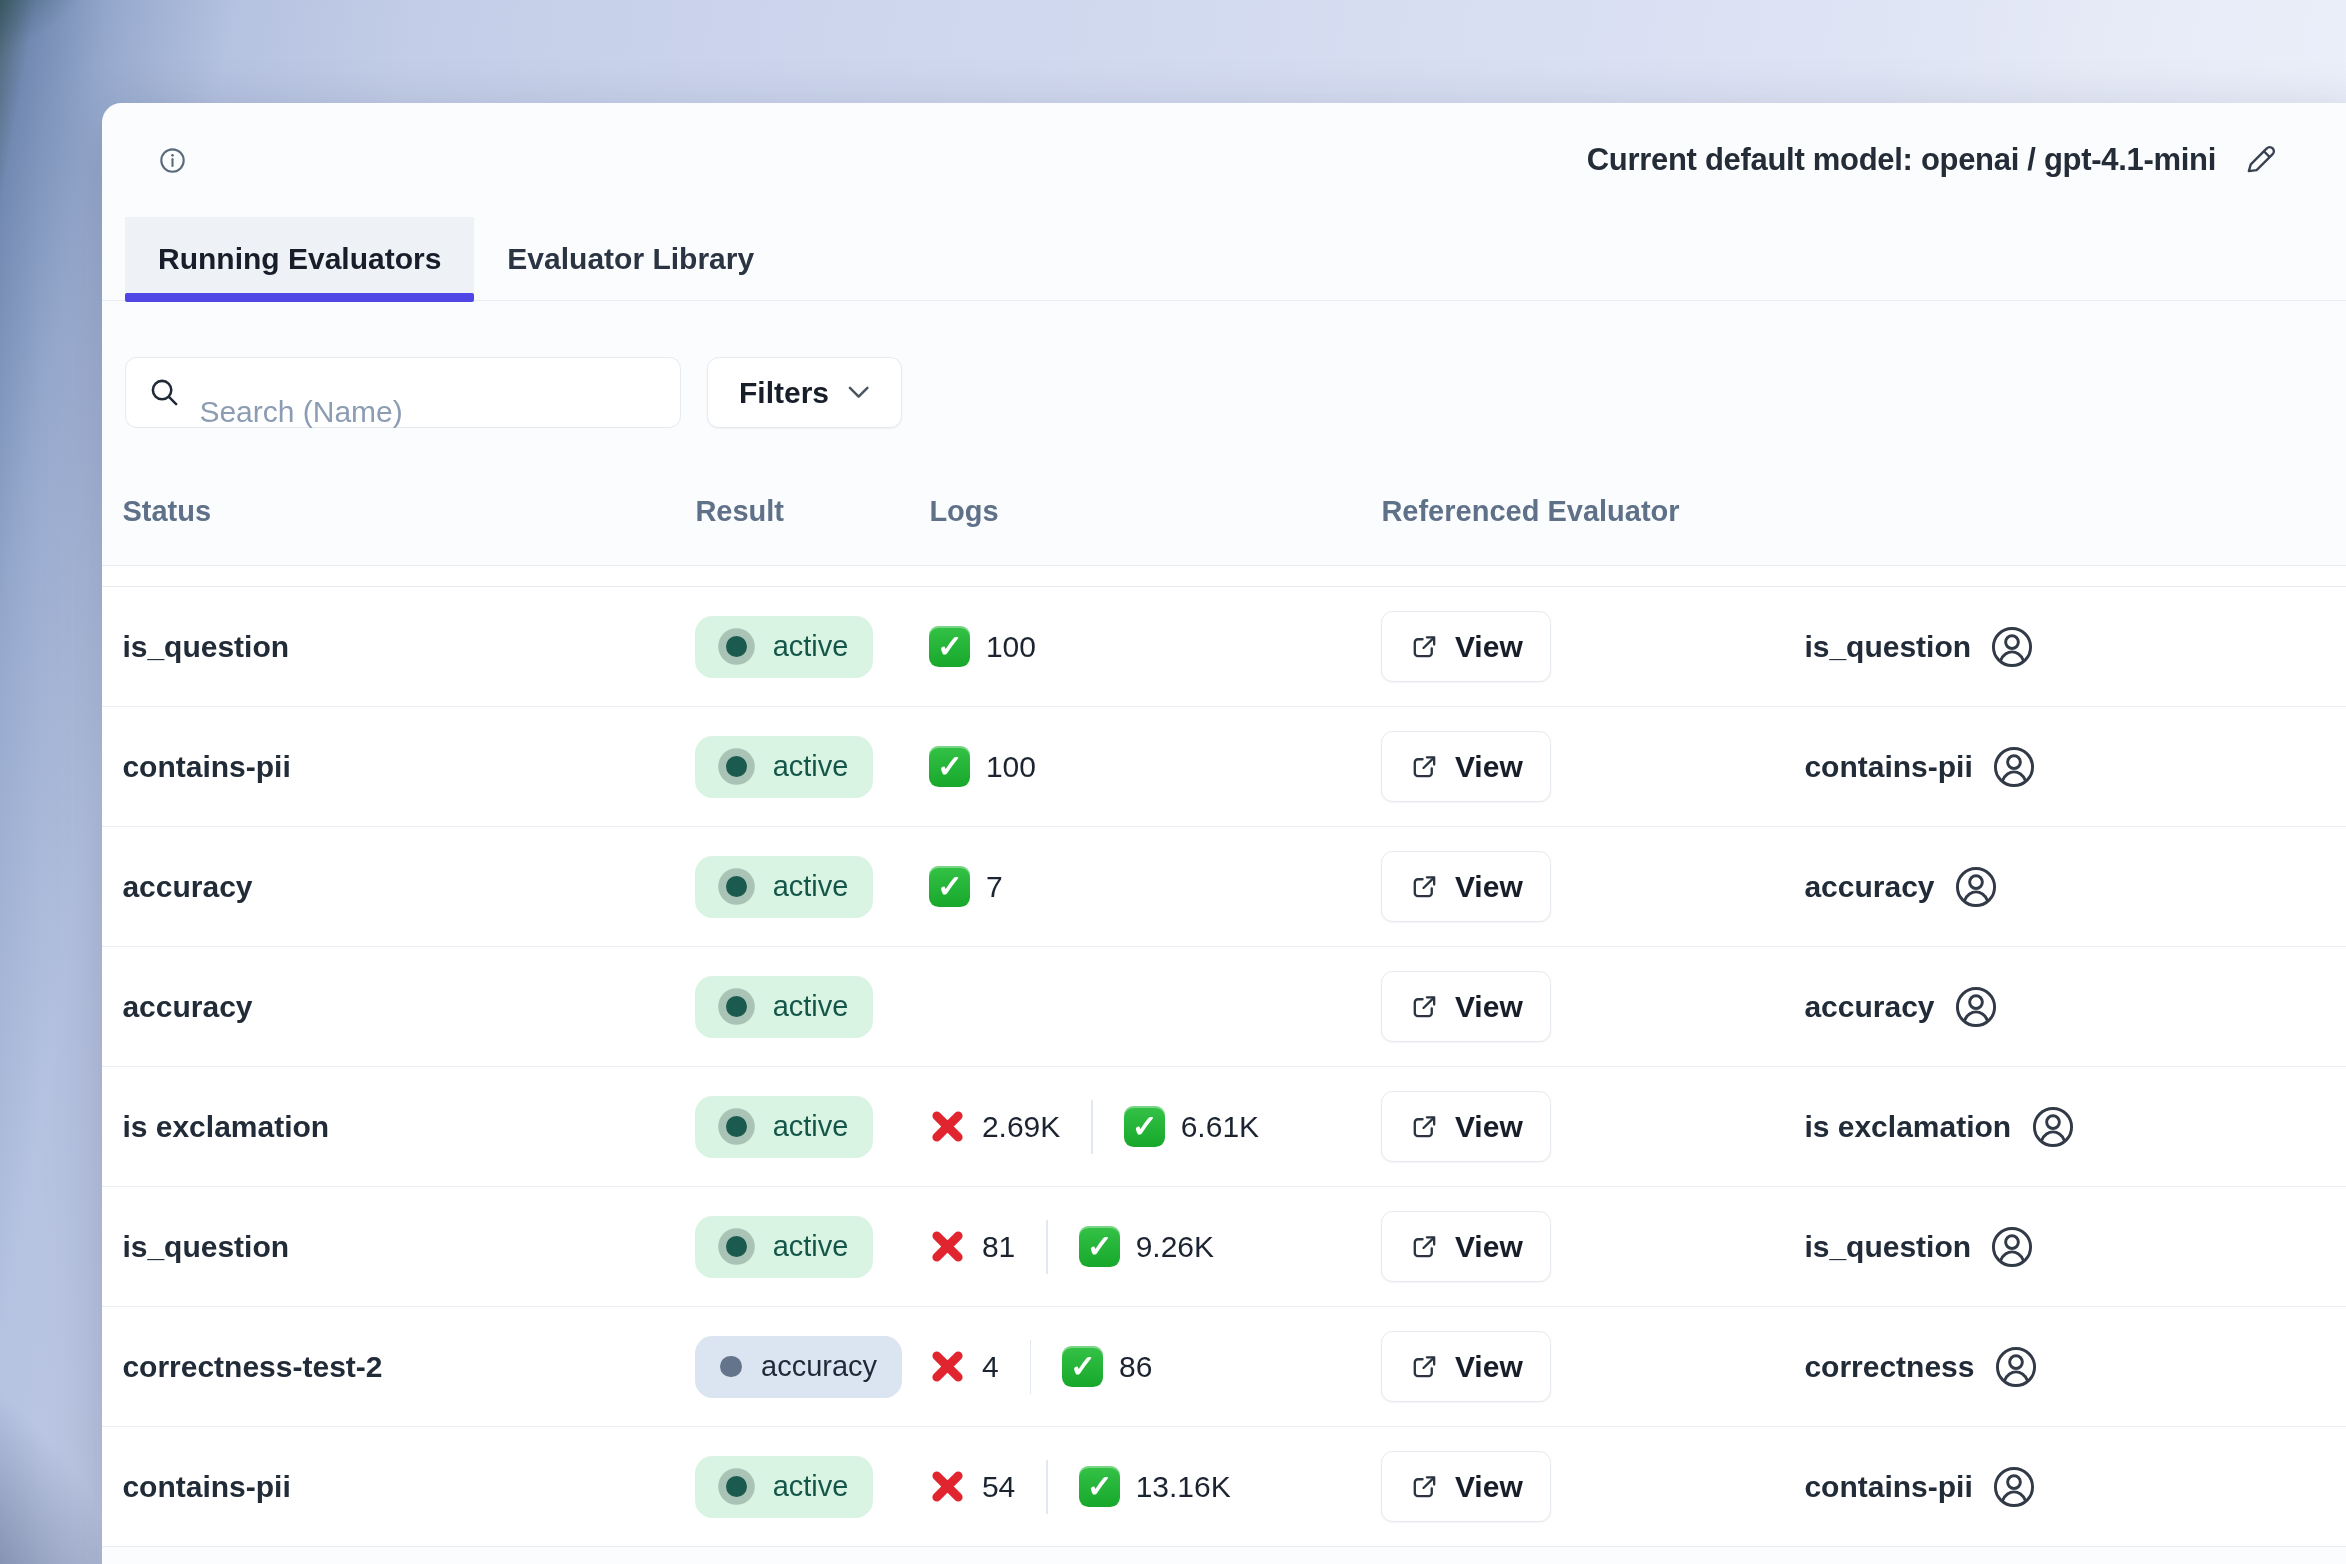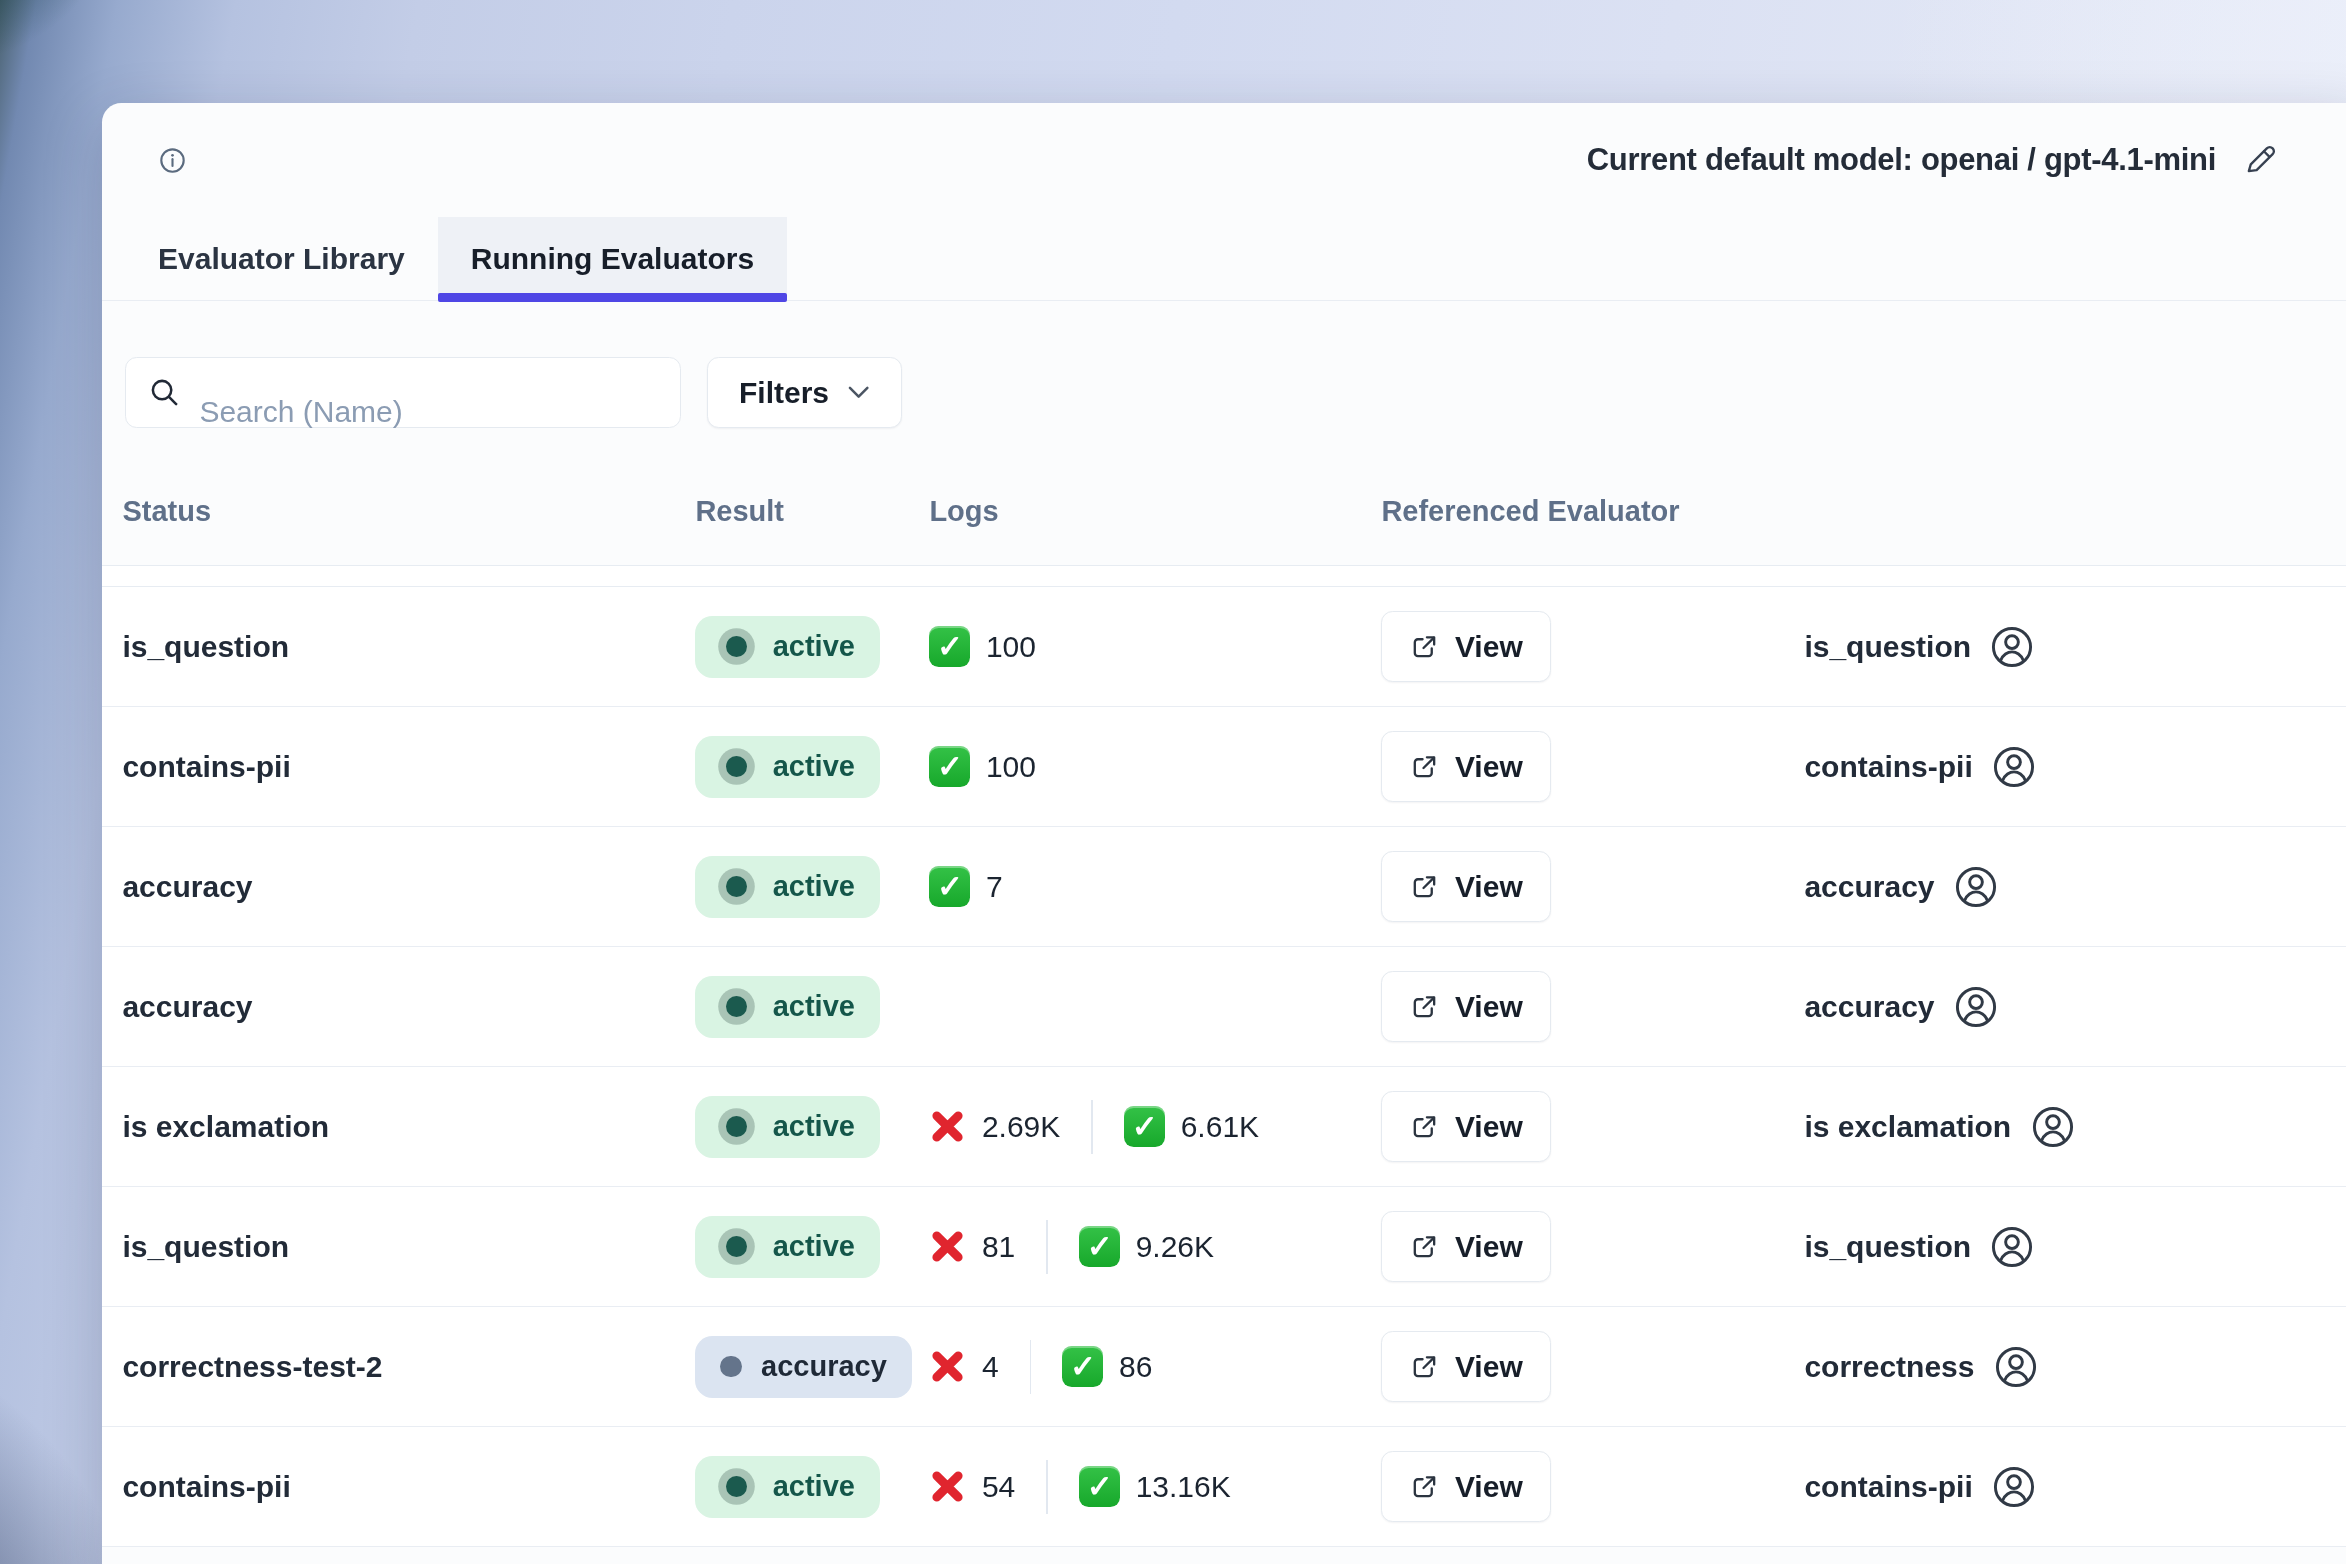--- a/index.html
+++ b/index.html
@@ -58,21 +58,21 @@
   .grid-cols { display: grid; grid-template-columns: 573px 234px 452px 423px 1fr;
          align-items: center; padding-left: 20.4px; }
   .thead { height: 109px; margin-top: 29px; border-bottom: 1.9px solid #e7ecf2; }
   .th { font-size: 29px; font-weight: 600; color: #5f7089; }
   .clipped-row { height: 21.3px; border-bottom: 1.9px solid #e7ecf2; background: #fff; }
   .tbody { background: #fff; }
   .trow { height: 120px; border-bottom: 1.9px solid #e9edf3; background: #fff; cursor: pointer; }
   .cell-name, .ref-name { font-size: 30px; font-weight: 700; color: #222b38; }
   
   .badge { display: inline-flex; align-items: center; gap: 19.4px; height: 62px; padding: 0 25px;
-         border-radius: 17.5px; font-size: 29px; font-weight: 700; }
+         border-radius: 17.5px; font-size: 29px; font-weight: 400; }
   .badge .dot { width: 21.3px; height: 21.3px; border-radius: 50%; flex: 0 0 auto; }
   .badge.active { background: #d9f4e3; color: #14564a; }
   .badge.active .dot { background: #1b5a4e; box-shadow: 0 0 0 7.8px #a9c4b6; margin: 0 5.8px; }
   .badge.inactive { background: #dbe4f1; color: #1f2937; }
   .badge.inactive .dot { background: #64748b; }
   
   .cell-result { display: flex; align-items: center; gap: 15.5px; }
   .pass-icon { width: 41px; height: 41px; border-radius: 9.7px; flex: 0 0 auto;
          background: linear-gradient(180deg, #34c247 0%, #17a82b 100%);
          color: #fff; font-size: 31px; font-weight: 700; display: inline-flex;
@@ -108,25 +108,25 @@
         <span class="pencil-icon">
           <svg width="35" height="35" viewBox="0 0 36 36" fill="none" stroke="#374151" stroke-width="2.4" stroke-linejoin="round" stroke-linecap="round">
             <path d="M6 30l2-7L24.5 6.5a4.2 4.2 0 0 1 6 0 4.2 4.2 0 0 1 0 6L14 29 6 30z"></path>
             <path d="M21.5 9.5l5.5 5.5"></path>
           </svg>
         </span>
       </div>
     </div>
 
     <div class="tabs">
+      <div class="tab active">
+        <span>Running Evaluators</span>
+      </div>
       <div class="tab">
         <span>Evaluator Library</span>
-      </div>
-      <div class="tab active">
-        <span>Running Evaluators</span>
       </div>
     </div>
 
     <div class="toolbar">
       <div class="search-box">
         <span>
           <svg width="31" height="31" viewBox="0 0 32 32" fill="none" stroke="#212936" stroke-width="2.6" stroke-linecap="round">
             <circle cx="13.5" cy="13.5" r="9.5"></circle>
             <line x1="20.6" y1="20.6" x2="28" y2="28"></line>
           </svg>

